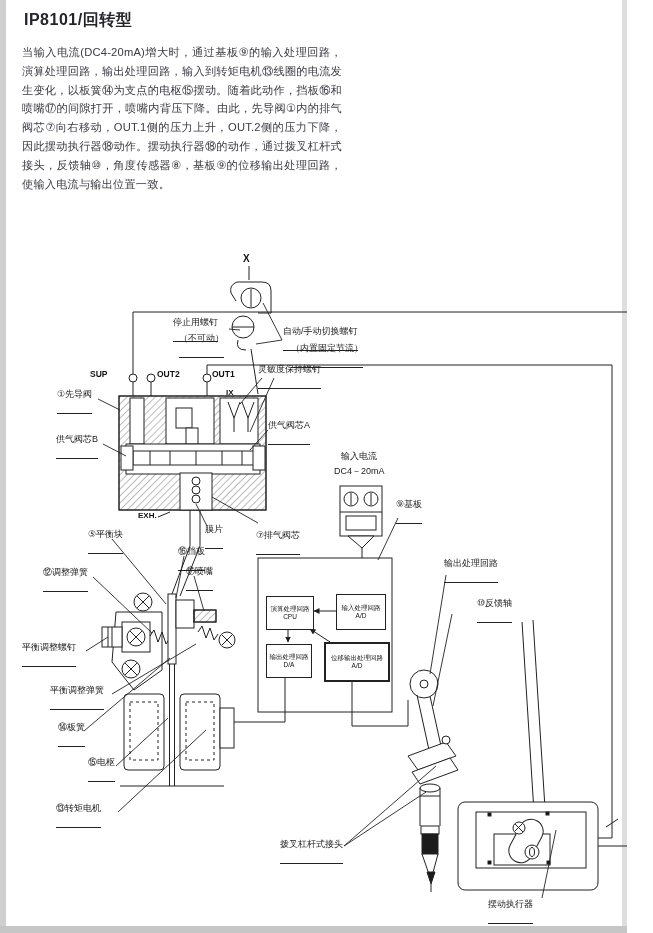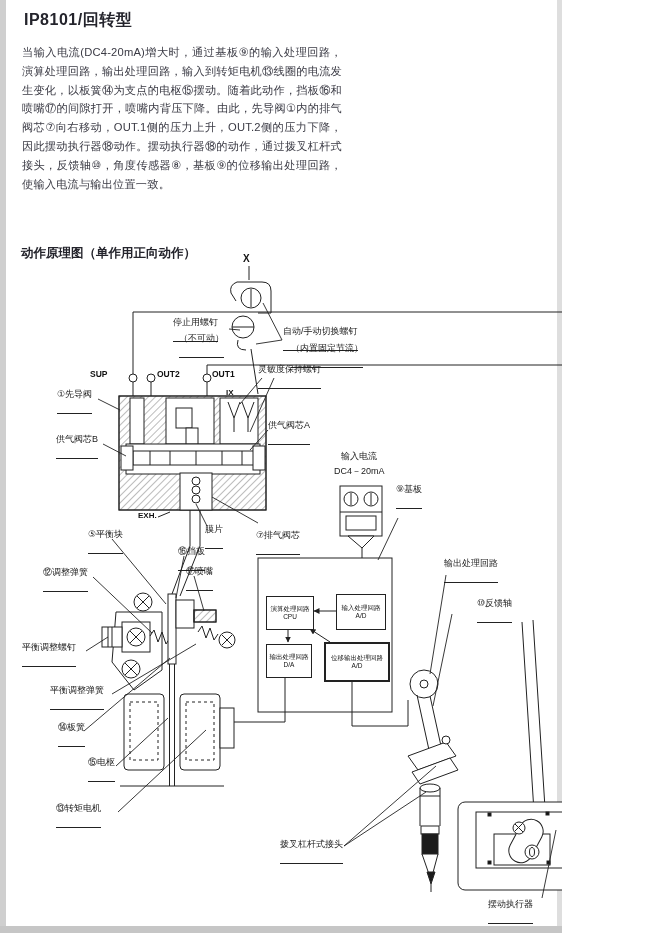--- a/index.html
+++ b/index.html
@@ -1,16 +1,16 @@
 <!DOCTYPE html>
 <html><head>
 <meta charset="utf-8">
 <style>
   html,body{margin:0;padding:0;background:#fff;}
-  .page{position:relative;width:562px;height:933px;background:#fff;overflow:hidden;
+  .page{position:relative;width:627px;height:933px;background:#fff;overflow:hidden;
         font-family:"Liberation Sans","DejaVu Sans",sans-serif;color:#24242c;}
   .edge-l{position:absolute;left:0;top:0;width:6px;height:933px;background:#cfcfcf;}
   .edge-r{position:absolute;right:0;top:0;width:5px;height:933px;background:#dedede;}
   .edge-b{position:absolute;left:0;bottom:0;width:653px;height:7px;background:#c6c6c6;}
   .title{position:absolute;left:24px;top:10px;font-size:16px;font-weight:bold;letter-spacing:.5px;}
   .para{position:absolute;left:22px;top:43px;width:320px;font-size:11.2px;line-height:18.8px;
         text-align:justify;color:#3a3a44;letter-spacing:.2px;}
   .sect{position:absolute;left:21px;top:245px;font-size:12.5px;font-weight:bold;}
   svg{position:absolute;left:0;top:0;}
   .lbl{position:absolute;font-size:9px;line-height:10px;white-space:nowrap;color:#1a1a1a;}
@@ -23,21 +23,20 @@
 </head>
 <body>
 
 <div class="page">
   <div class="edge-l"></div>
   <div class="edge-r"></div>
   <div class="edge-b"></div>
 
   <div class="title">IP8101/回转型</div>
   <div class="para">当输入电流(DC4-20mA)增大时，通过基板⑨的输入处理回路，演算处理回路，输出处理回路，输入到转矩电机⑬线圈的电流发生变化，以板簧⑭为支点的电枢⑮摆动。随着此动作，挡板⑯和喷嘴⑰的间隙打开，喷嘴内背压下降。由此，先导阀①内的排气阀芯⑦向右移动，OUT.1侧的压力上升，OUT.2侧的压力下降，因此摆动执行器⑱动作。摆动执行器⑱的动作，通过拨叉杠杆式接头，反馈轴⑩，角度传感器⑧，基板⑨的位移输出处理回路，使输入电流与输出位置一致。</div>
-  <div class="sect">动作原理图（单作用正向动作）</div>
 
   <svg width="653" height="933" viewBox="0 0 653 933">
     <defs>
       <pattern id="h" width="5" height="5" patternUnits="userSpaceOnUse" patternTransform="rotate(45)">
         <line x1="0" y1="0" x2="0" y2="5" stroke="#6a6a6a" stroke-width="0.9"></line>
       </pattern>
       <marker id="arr" markerWidth="8" markerHeight="8" refX="5.5" refY="3" orient="auto">
         <path d="M0,0 L6,3 L0,6 z" fill="#222"></path>
       </marker>
     </defs>
@@ -256,21 +255,21 @@
   <div class="lbl ul" style="left:186px;top:566px;">⑰喷嘴</div>
   <div class="lbl ul" style="left:43px;top:567px;">⑫调整弹簧</div>
   <div class="lbl ul" style="left:22px;top:642px;">平衡调整螺钉</div>
   <div class="lbl ul" style="left:50px;top:685px;">平衡调整弹簧</div>
   <div class="lbl ul" style="left:58px;top:722px;">⑭板簧</div>
   <div class="lbl ul" style="left:88px;top:757px;">⑮电枢</div>
   <div class="lbl ul" style="left:56px;top:803px;">⑬转矩电机</div>
 
   <div class="lbl" style="left:341px;top:451px;">输入电流</div>
   <div class="lbl" style="left:334px;top:466px;">DC4－20mA</div>
-  <div class="lbl ul" style="left:396px;top:484px;text-align:center;">⑨基板</div>
+  <div class="lbl ul" style="left:396px;top:499px;text-align:center;">⑨基板</div>
 
   <div class="blk" style="left:266px;top:596px;width:46px;height:32px;">
     <span>演算处理回路</span>
     <span>CPU</span>
   </div>
   <div class="blk" style="left:336px;top:594px;width:48px;height:34px;">
     <span>输入处理回路</span>
     <span>A/D</span>
   </div>
   <div class="blk" style="left:266px;top:644px;width:44px;height:32px;">

